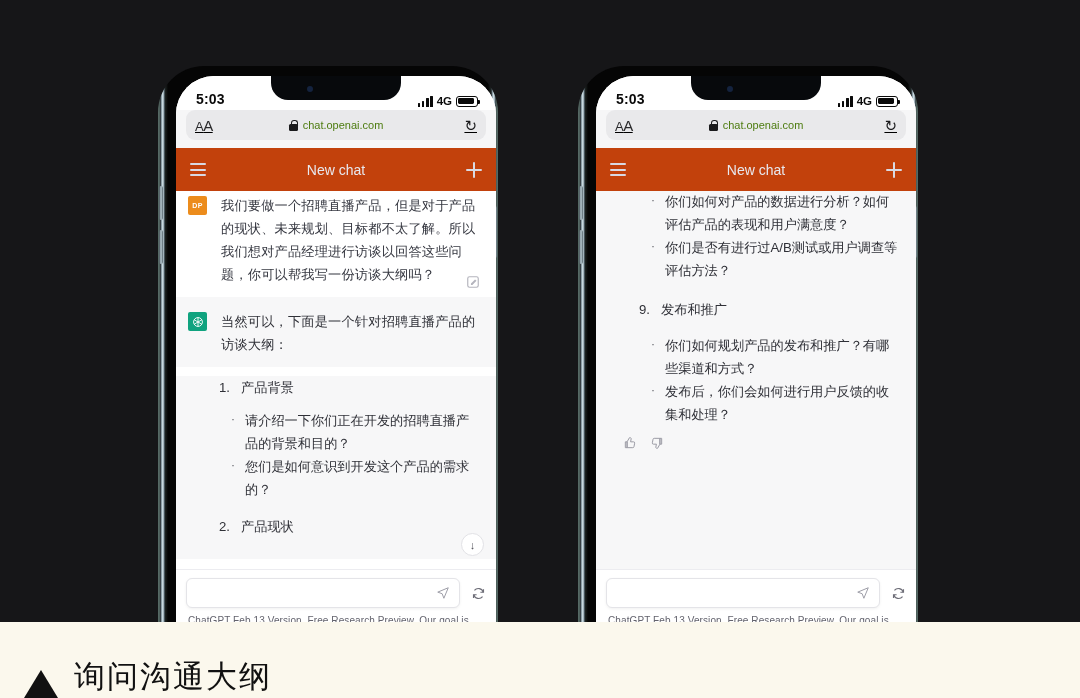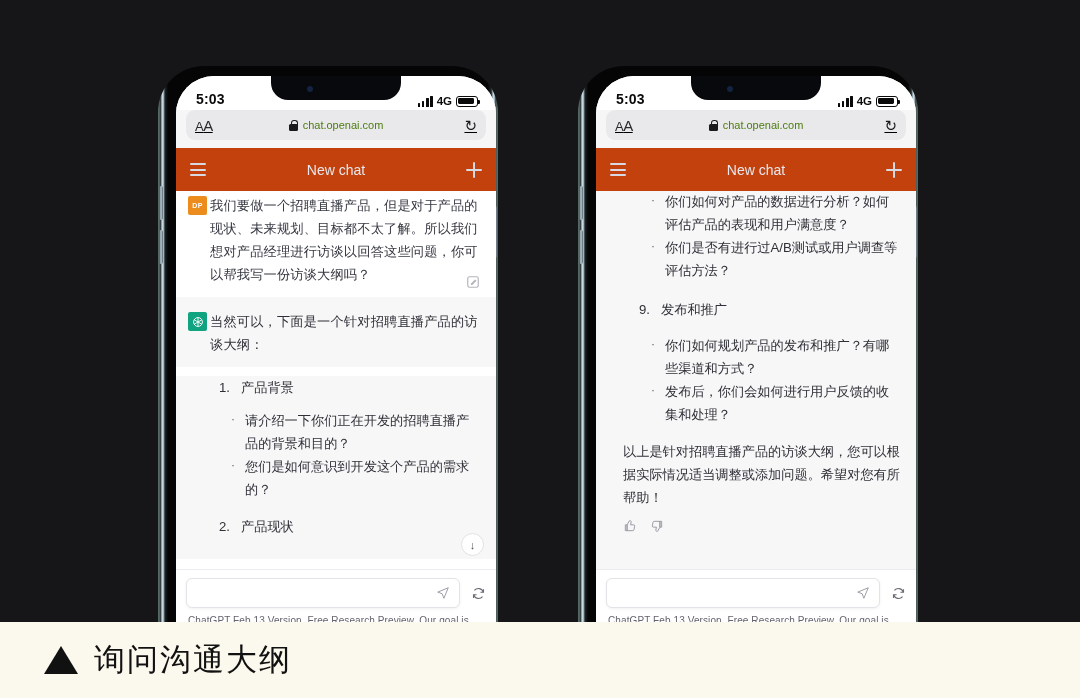--- a/index.html
+++ b/index.html
@@ -8,22 +8,22 @@
     font-family: "Liberation Sans", "DejaVu Sans", sans-serif;
     overflow: hidden;
   }
   body { background: #161618; position: relative; }
 
   
   .caption-band {
     position: absolute; left: 0; bottom: 0;
     width: 1080px; height: 76px;
     background: #fbf8ed;
-    display: flex; align-items: center;
-    padding-left: 44px;
+    display: flex; align-items: flex-end;
+    padding-left: 24px;
     z-index: 40;
   }
   .caption-tri {
     width: 0; height: 0;
     border-left: 17px solid transparent;
     border-right: 17px solid transparent;
     border-bottom: 28px solid #111111;
     margin-right: 16px;
     flex: none;
   }
@@ -156,21 +156,21 @@
   .cg-title { font-size: 14px; color: #e8e8ef; }
   .plus { position: relative; width: 16px; height: 16px; }
   .plus::before, .plus::after {
     content:""; position:absolute; background:#d9d9e3; border-radius:1px;
   }
   .plus::before { left:0; top:7px; width:16px; height:2px; }
   .plus::after  { top:0; left:7px; height:16px; width:2px; }
 
   
   .convo { position: absolute; top: 105px; left:0; right:0; bottom: 0; overflow: hidden; }
-  .msg { display: flex; gap: 3px; padding: 13px 14px 11px 12px; position: relative; }
+  .msg { display: flex; gap: 14px; padding: 13px 14px 11px 12px; position: relative; }
   .msg.user { background: #ffffff; }
   .msg.bot  { background: #f7f7f8; }
   .msg.bot.plain { padding-top: 4px; }
   .avatar { width: 19px; height: 19px; flex: none; border-radius: 2px; margin-top: 2px; }
   .avatar.dp {
     background: #ec8c1c; color: #fff; font-size: 7px; font-weight: bold;
     display: flex; align-items: center; justify-content: center; letter-spacing:.3px;
   }
   .avatar.gpt { background: #10a37f; display:flex; align-items:center; justify-content:center; }
   .mtext { font-size: 13.2px; line-height: 23px; color: #353740; letter-spacing: .2px;}
@@ -409,21 +409,20 @@
         </div>
         <div class="ul-item" style="margin-top:13px;">
           <span class="ul-dot">·</span>
           <span>你们如何规划产品的发布和推广？有哪些渠道和方式？</span>
         </div>
         <div class="ul-item">
           <span class="ul-dot">·</span>
           <span>发布后，你们会如何进行用户反馈的收集和处理？</span>
         </div>
       </div>
-      <div class="para" style="padding-left:27px;">以上是针对招聘直播产品的访谈大纲，您可以根据实际情况适当调整或添加问题。希望对您有所帮助！</div>
       <div class="feedback" style="padding-left:27px;">
         <span>
           <svg viewBox="0 0 24 24" fill="none" stroke="currentColor" stroke-width="1.7">
               <path d="M7 10v10H4V10zM7 10l4-7a2 2 0 013 2l-1 5h5a2 2 0 012 2.3l-1.2 6A2 2 0 0116.8 20H7z"></path>
             </svg>
         </span>
         <span>
           <svg viewBox="0 0 24 24" fill="none" stroke="currentColor" stroke-width="1.7">
               <path d="M17 14V4h3v10zM17 14l-4 7a2 2 0 01-3-2l1-5H6a2 2 0 01-2-2.3l1.2-6A2 2 0 017.2 4H17z"></path>
             </svg>

